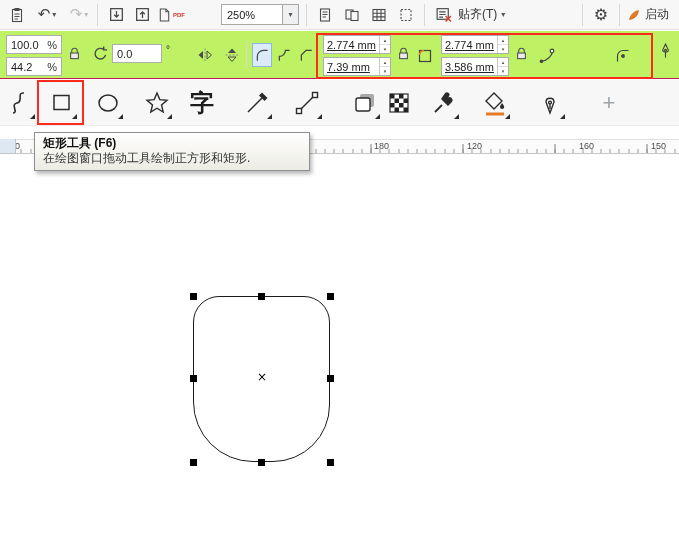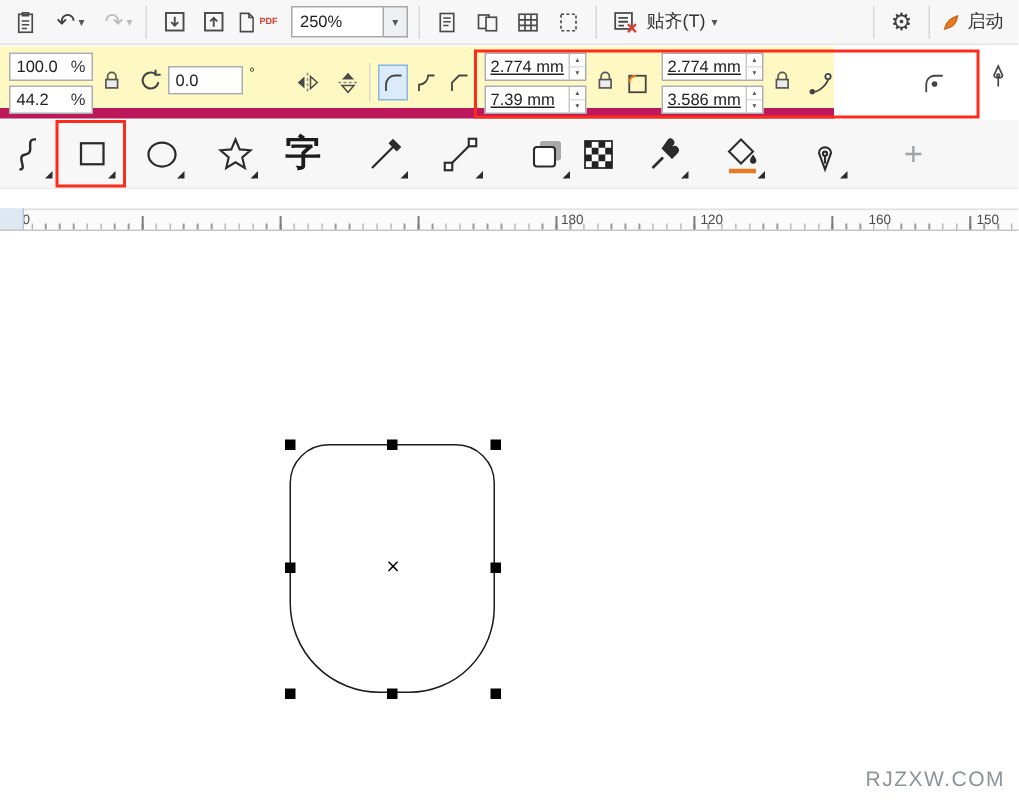--- a/index.html
+++ b/index.html
@@ -2,35 +2,35 @@
 <html><head>
 <meta charset="utf-8">
 <style>
   * { margin:0; padding:0; box-sizing:border-box; }
   html,body { width:679px; height:538px; font-family:"Liberation Sans","DejaVu Sans",sans-serif; }
   #app { position:relative; width:679px; height:538px; background:#fff; overflow:hidden; }
 
   
   .row1 { position:absolute; left:0; top:0; width:679px; height:30px; background:#f7f7f8;
           border-bottom:1px solid #e3e4e6; display:flex; align-items:center; }
-  .row2 { position:absolute; left:0; top:31px; width:556px; height:48px; background:#fef9c3;
-          border-bottom:7px solid #be185d; }
+  .row2 { position:absolute; left:0; top:31px; width:679px; height:48px; background:#bef264;
+          border-bottom:1px solid #be185d; }
   .row3 { position:absolute; left:0; top:80px; width:679px; height:46px; background:#f7f7f8;
           border-bottom:1px solid #ededee; }
 
   .btn { display:flex; align-items:center; justify-content:center; height:24px; min-width:22px;
          color:#3c3c3c; }
   .sep { width:1px; height:22px; background:#d8d8da; margin:0 7px; flex:0 0 auto; }
   .mlauto { margin-left:auto; }
   .glyph { font-size:15px; color:#3f3f3f; line-height:1; font-family:"DejaVu Sans",sans-serif; }
   .glyph.dis { color:#bdbdbd; }
   .dd { font-size:8px; color:#555; margin-left:2px; font-family:"DejaVu Sans",sans-serif; }
   .pdf-txt { font-size:6px; font-weight:bold; color:#cf3a2b; margin-left:1px; }
 
-  .combo { display:flex; align-items:center; margin-left:9px;text-align:right; }
+  .combo { display:flex; align-items:center; margin-left:36px;text-align:right; }
   .combo-val { width:62px; height:21px; background:#fff; border:1px solid #a8a8a8; font-size:11px;
                color:#222; display:flex; align-items:center; padding:0 5px; }
   .combo-btn { width:16px; height:21px; border:1px solid #a8a8a8; border-left:none; background:#eef0f2;
                display:flex; align-items:center; justify-content:center; }
   .snap { display:flex; align-items:center; font-size:12px; color:#333; margin-left:4px; gap:2px; }
   .launch { display:flex; align-items:center; font-size:12px; color:#333; gap:4px; margin-right:10px; }
 
   
   .abs { position:absolute; }
   .field { background:#fff; border:1px solid #abadaf; height:19px; display:flex; align-items:center;
@@ -497,18 +497,21 @@
   <span class="center-x">×</span>
   <div class="handle" style="left:190px; top:293px"></div>
   <div class="handle" style="left:258px; top:293px"></div>
   <div class="handle" style="left:327px; top:293px"></div>
   <div class="handle" style="left:190px; top:375px"></div>
   <div class="handle" style="left:327px; top:375px"></div>
   <div class="handle" style="left:190px; top:459px"></div>
   <div class="handle" style="left:258px; top:459px"></div>
   <div class="handle" style="left:327px; top:459px"></div>
 
-  <div class="watermark">RJZXW.COM</div>
-
+
+  <div class="tooltip">
+    <div class="tt-title">矩形工具 (F6)</div>
+    <div class="tt-desc">在绘图窗口拖动工具绘制正方形和矩形.</div>
+  </div>
   <div class="redbox" id="redbox-props"></div>
   <div class="redbox" id="redbox-rect"></div>
 
 </div>
 
 </body></html>

